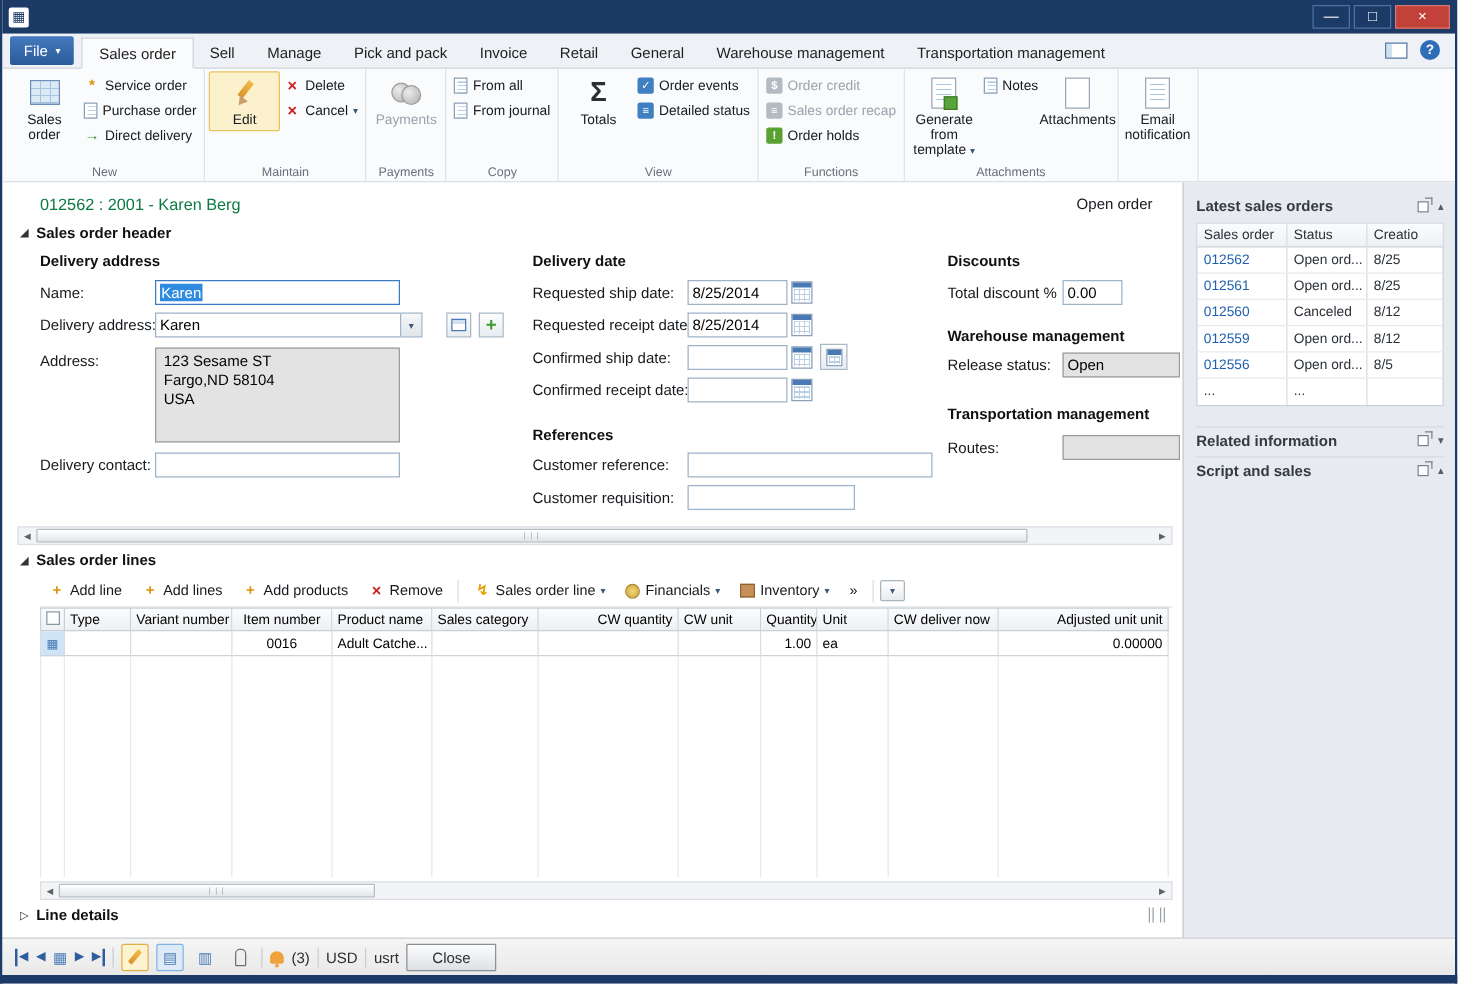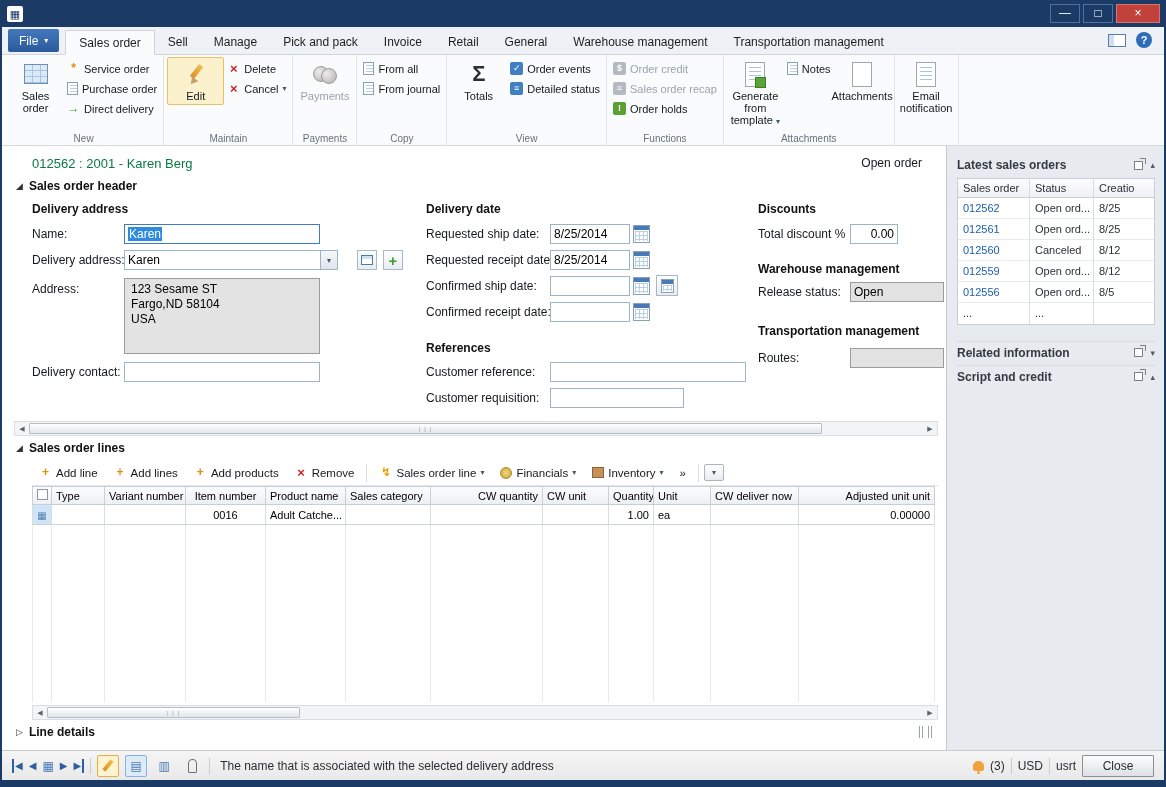--- a/index.html
+++ b/index.html
@@ -71,21 +71,21 @@
 
   .sec-hdr{height:20px;display:flex;align-items:center;gap:6px;padding-left:14px;font-size:12px;font-weight:bold;color:#111;}
   .tri{font-size:9px;color:#333;font-weight:normal;}
 
   .form-area{position:relative;height:222px;font-size:12px;flex:none;}
   .fg-title{position:absolute;font-weight:bold;font-size:12px;color:#111;white-space:nowrap;}
   .flabel{position:absolute;color:#16191d;white-space:nowrap;}
   .inp{position:absolute;height:20px;border:1px solid #9db3c8;background:#fff;display:flex;align-items:center;padding:0 3px;font-size:12px;overflow:hidden;}
   .inp.focus{border-color:#3d7bc8;}
   .inp.dis{background:#e3e3e3;border-color:#9b9b9b;}
-  .inp.num{justify-content:flex-end;}
+  .inp.num{}
   .sel{background:#2f8be0;color:#fff;padding:0 1px;}
   .addrbox{position:absolute;border:1px solid #9b9b9b;background:#e3e3e3;padding:3px 6px;line-height:15px;font-size:12px;}
   .combo{padding:0;}
   .combo .ctext{flex:1;padding:0 3px;}
   .combo .carrow{width:17px;height:18px;border-left:1px solid #9db3c8;background:linear-gradient(#f6f8fa,#dfe5ea);font-size:8px;display:flex;align-items:center;justify-content:center;color:#3f5a76;cursor:pointer;}
   .iconbtn{position:absolute;width:20px;height:20px;border:1px solid #a8b8c8;background:linear-gradient(#fdfdfd,#e8edf2);display:flex;align-items:center;justify-content:center;cursor:pointer;}
   .addrcard{width:12px;height:10px;border:1px solid #4a7ab5;background:linear-gradient(to bottom,#cfe0f0 0 3px,#fff 3px);display:inline-block;}
   .plusgreen{color:#3f9b2f;font-weight:bold;font-size:15px;line-height:15px;}
   .calbtn{position:absolute;width:17px;height:18px;border:1px solid #8aa0b8;background:#fff;display:flex;flex-direction:column;cursor:pointer;}
   .calbtn::before{content:"";height:4px;background:#4a7ab5;flex:none;}
@@ -576,21 +576,21 @@
           <span class="fbc2">...</span>
           <span class="fbc3"></span>
         </div>
       </div>
       <div class="fb-hdr rule">
         <span class="fb-title">Related information</span>
         <span class="popout"></span>
         <span class="chev">▾</span>
       </div>
       <div class="fb-hdr rule">
-        <span class="fb-title">Script and credit</span>
+        <span class="fb-title">Script and sales</span>
         <span class="popout"></span>
         <span class="chev">▴</span>
       </div>
     </div>
   </div>
 
   <div class="statusbar">
     <span class="nav bar-l">◀</span>
     <span class="nav">◀</span>
     <span class="gridglyph">▦</span>
@@ -603,21 +603,20 @@
     <span class="sbtn bluehl">
         <span class="gridglyph">▤</span>
       </span>
     <span class="sbtn">
         <span class="gridglyph">▥</span>
       </span>
     <span class="sbtn">
         <span class="clip"></span>
       </span>
     <span class="ssep"></span>
-    <span class="msg">The name that is associated with the selected delivery address</span>
     <span class="bell"></span>
     <span>(3)</span>
     <span class="ssep"></span>
     <span>USD</span>
     <span class="ssep"></span>
     <span>usrt</span>
     <span class="closebtn">Close</span>
   </div>
 
 </div>

